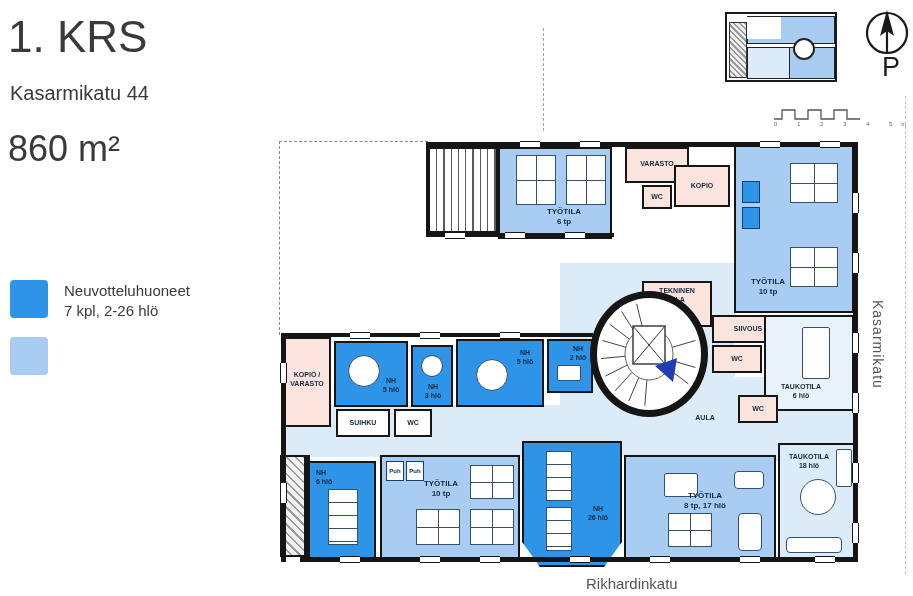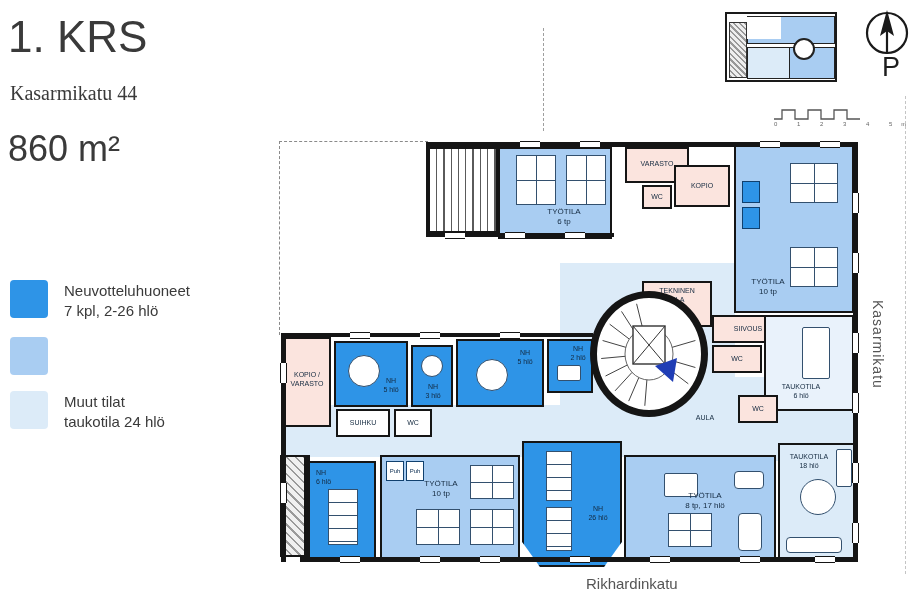--- a/index.html
+++ b/index.html
@@ -5,29 +5,29 @@
   html,body{margin:0;padding:0;}
   body{
     width:913px;height:596px;position:relative;overflow:hidden;
     background:#ffffff;
     font-family:"Liberation Sans", sans-serif;
     color:#3a3a3a;
   }
   .abs{position:absolute;}
   
   .floor-title{left:8px;top:12px;font-size:44px;font-weight:500;letter-spacing:0;}
-  .addr{left:10px;top:82px;font-size:20px;font-family:Liberation Serif, serif;}
+  .addr{left:10px;top:82px;font-size:20px;}
   .area{left:8px;top:128px;font-size:36px;font-weight:500;}
   
   .legend{left:10px;top:280px;width:255px;display:flex;flex-direction:column;gap:16px;}
   .legend-item{display:flex;align-items:flex-start;}
   .swatch{width:38px;height:38px;border-radius:4px;flex:0 0 38px;margin-right:16px;}
   .legend-text{font-size:15px;line-height:1.33;white-space:pre-line;padding-top:1px;}
   
-  #plan{left:270px;top:133px;width:600px;height:452px;}
+  #plan{left:270px;top:133px;width:600px;height:452px;font-weight:bold;}
   .room{position:absolute;border:2px solid #151515;box-sizing:border-box;}
   .lbl{position:absolute;font-size:8px;line-height:1.25;color:#13293f;white-space:pre-line;text-align:center;}
   .lbl.s{font-size:7px;}
   .wall{position:absolute;background:#151515;}
   .winh{position:absolute;width:20px;height:7px;background:#fff;border-top:1.3px solid #151515;border-bottom:1.3px solid #151515;box-sizing:border-box;z-index:6;}
   .winv{position:absolute;width:7px;height:20px;background:#fff;border-left:1.3px solid #151515;border-right:1.3px solid #151515;box-sizing:border-box;z-index:6;}
   .dash-v{position:absolute;border-left:1.5px dashed #8a8a8a;}
   .dash-h{position:absolute;border-top:1.5px dashed #8a8a8a;}
   .openarea{position:absolute;}
   .hatch{position:absolute;background:repeating-linear-gradient(45deg,#9a9a9a 0 1.5px,#f0f0f0 1.5px 6px);border:2px solid #151515;box-sizing:border-box;}
@@ -60,25 +60,20 @@
 <div class="abs area">860 m²</div>
 
 <div class="abs legend">
   <div class="legend-item">
     <div class="swatch" style="background-color: rgb(46, 148, 231);"></div>
     <div class="legend-text">Neuvotteluhuoneet
 7 kpl, 2-26 hlö</div>
   </div>
   <div class="legend-item">
     <div class="swatch" style="background-color: rgb(169, 205, 242);"></div>
-  </div>
-  <div class="legend-item">
-    <div class="swatch" style="background-color: rgb(220, 235, 248);"></div>
-    <div class="legend-text">Muut tilat
-taukotila 24 hlö</div>
   </div>
 </div>
 
 <div class="abs thumb">
   <div class="abs" style="left:2px;top:8px;width:16px;height:54px;background:repeating-linear-gradient(45deg,#999 0 1.5px,#eee 1.5px 4px);border:1px solid #333;"></div>
   <div class="abs" style="left:20px;top:2px;width:86px;height:26px;background:#a9cdf2;border:1.5px solid #222;"></div>
   <div class="abs" style="left:20px;top:3px;width:34px;height:22px;background:#fff;"></div>
   <div class="abs" style="left:20px;top:33px;width:56px;height:30px;background:#dcebf8;border:1.5px solid #222;"></div>
   <div class="abs" style="left:62px;top:33px;width:44px;height:30px;background:#a9cdf2;border:1.5px solid #222;"></div>
   <div class="abs" style="left:66px;top:24px;width:18px;height:18px;background:#fff;border:2px solid #222;border-radius:50%;"></div>

